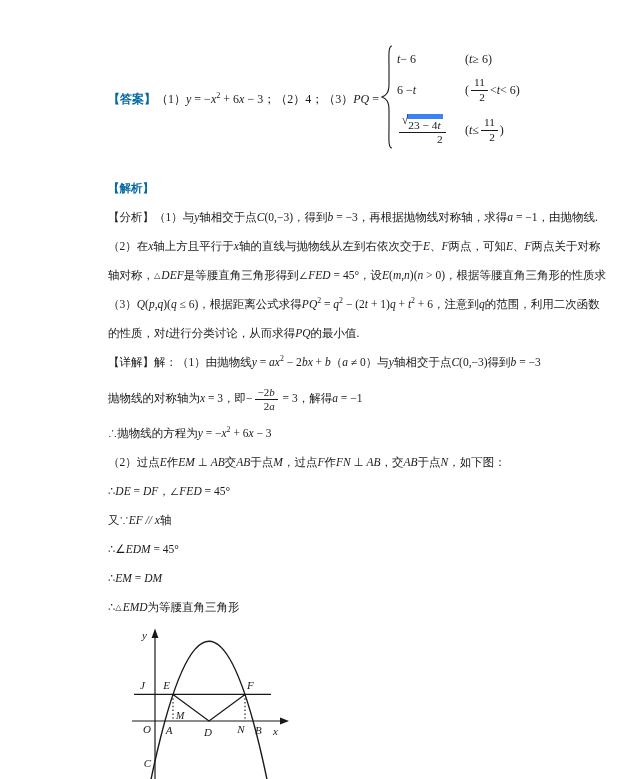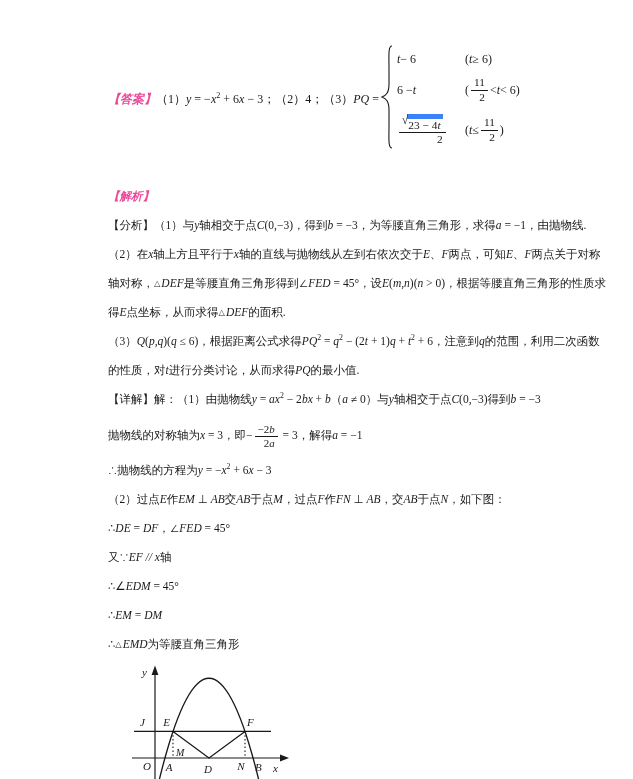--- a/index.html
+++ b/index.html
@@ -8,21 +8,21 @@
     width:633px;height:779px;
     background:#fff;
     overflow:hidden;
     font-family:"Liberation Serif",serif;
     color:#191919;
     box-sizing:border-box;
     padding:44px 104px 0 108px;
   }
   
   .t-cn{font-family:"Liberation Serif",serif;}
-  .t-lb{color:#ec4899;font-weight:bold;font-style:italic;}
+  .t-lb{color:#0369a1;font-weight:bold;}
   .t-v{font-family:"Liberation Serif",serif;font-style:italic;}
   .t-n{font-family:"Liberation Serif",serif;font-style:normal;}
   .t-p{font-family:"Liberation Serif",serif;font-size:0.68em;vertical-align:super;line-height:0;}
   .t-tri{font-size:0.72em;position:relative;top:-1px;padding-right:1px;}
   .frac{display:inline-flex;flex-direction:column;align-items:flex-end;vertical-align:middle;line-height:1.15;margin:0 2px;font-size:0.95em;}
   .fnum{padding:0 3px;border-bottom:1px solid #191919;text-align:center;}
   .fden{padding:0 3px;text-align:center;}
   .sqrt{display:inline-flex;align-items:flex-start;}
   .radsign{font-style:normal;margin-right:-1px;transform:scaleY(1.08);}
   .radand{border-top:5px solid #3b82f6;padding:0 2px 0 1px;}
@@ -33,21 +33,21 @@
   .brace{margin:0 2px 0 1px;flex:0 0 auto;}
   .cases{display:flex;flex-direction:column;justify-content:center;}
   .case{display:flex;align-items:center;white-space:nowrap;}
   .case:nth-child(1){height:24px;}
   .case:nth-child(2){height:38px;}
   .case:nth-child(3){height:42px;}
   .expr{display:inline-flex;align-items:center;min-width:58px;}
   .cond{display:inline-flex;align-items:center;margin-left:10px;}
 
   
-  .body-lines{margin-top:28px;}
+  .body-lines{margin-top:20px;}
   .line{height:29px;line-height:29px;font-size:11.5px;white-space:nowrap;}
   .line.tall{height:42px;line-height:42px;}
   .line .frac{line-height:1.15;}
 
   
   .figure-wrap{margin:4px 0 0 2px;}
   .fig-label{font-family:"Liberation Serif",serif;font-style:italic;font-size:11px;fill:#191919;}
   .fig-label.small{font-size:10px;}
 </style>
 </head>
@@ -109,24 +109,23 @@
               <span class="fden"><span class="t-n">2</span></span>
             </span>
             <span class="t-n">)</span>
           </span>
       </span>
     </span>
   </div>
 
   <div class="body-lines">
       <div class="line"><span class="t-lb">【解析】</span></div>
-      <div class="line"><span class="t-cn">【分析】（1）与</span><span class="t-v">y</span><span class="t-cn">轴相交于点</span><span class="t-v">C</span><span class="t-n">(0,−3)</span><span class="t-cn">，得到</span><span class="t-v">b</span><span class="t-n"> = −3</span><span class="t-cn">，为等腰直角三角形，求得</span><span class="t-v">a</span><span class="t-n"> = −1</span><span class="t-cn">，由抛物线.</span></div>
+      <div class="line"><span class="t-cn">【分析】（1）与</span><span class="t-v">y</span><span class="t-cn">轴相交于点</span><span class="t-v">C</span><span class="t-n">(0,−3)</span><span class="t-cn">，得到</span><span class="t-v">b</span><span class="t-n"> = −3</span><span class="t-cn">，再根据抛物线对称轴，求得</span><span class="t-v">a</span><span class="t-n"> = −1</span><span class="t-cn">，由抛物线.</span></div>
       <div class="line"><span class="t-cn">（2）在</span><span class="t-v">x</span><span class="t-cn">轴上方且平行于</span><span class="t-v">x</span><span class="t-cn">轴的直线与抛物线从左到右依次交于</span><span class="t-v">E</span><span class="t-cn">、</span><span class="t-v">F</span><span class="t-cn">两点，可知</span><span class="t-v">E</span><span class="t-cn">、</span><span class="t-v">F</span><span class="t-cn">两点关于对称</span></div>
       <div class="line"><span class="t-cn">轴对称，</span><span class="t-tri">△</span><span class="t-v">DEF</span><span class="t-cn">是等腰直角三角形得到</span><span class="t-n">∠</span><span class="t-v">FED</span><span class="t-n"> = 45°</span><span class="t-cn">，设</span><span class="t-v">E</span><span class="t-n">(</span><span class="t-v">m</span><span class="t-n">,</span><span class="t-v">n</span><span class="t-n">)(</span><span class="t-v">n</span><span class="t-n"> &gt; 0)</span><span class="t-cn">，根据等腰直角三角形的性质求</span></div>
-      <div class="line"><span class="t-cn">得</span><span class="t-v">E</span><span class="t-cn">点坐标，从而求得</span><span class="t-tri">△</span><span class="t-v">DEF</span><span class="t-cn">的面积.</span></div>
       <div class="line"><span class="t-cn">（3）</span><span class="t-v">Q</span><span class="t-n">(</span><span class="t-v">p</span><span class="t-n">,</span><span class="t-v">q</span><span class="t-n">)(</span><span class="t-v">q</span><span class="t-n"> ≤ 6)</span><span class="t-cn">，根据距离公式求得</span><span class="t-v">PQ</span><span class="t-p">2</span><span class="t-n"> = </span><span class="t-v">q</span><span class="t-p">2</span><span class="t-n"> − (2</span><span class="t-v">t</span><span class="t-n"> + 1)</span><span class="t-v">q</span><span class="t-n"> + </span><span class="t-v">t</span><span class="t-p">2</span><span class="t-n"> + 6</span><span class="t-cn">，注意到</span><span class="t-v">q</span><span class="t-cn">的范围，利用二次函数</span></div>
       <div class="line"><span class="t-cn">的性质，对</span><span class="t-v">t</span><span class="t-cn">进行分类讨论，从而求得</span><span class="t-v">PQ</span><span class="t-cn">的最小值.</span></div>
       <div class="line"><span class="t-cn">【详解】解：（1）由抛物线</span><span class="t-v">y</span><span class="t-n"> = </span><span class="t-v">ax</span><span class="t-p">2</span><span class="t-n"> − 2</span><span class="t-v">bx</span><span class="t-n"> + </span><span class="t-v">b</span><span class="t-cn">（</span><span class="t-v">a</span><span class="t-n"> ≠ 0</span><span class="t-cn">）与</span><span class="t-v">y</span><span class="t-cn">轴相交于点</span><span class="t-v">C</span><span class="t-n">(0,−3)</span><span class="t-cn">得到</span><span class="t-v">b</span><span class="t-n"> = −3</span></div>
       <div class="line tall"><span class="t-cn">抛物线的对称轴为</span><span class="t-v">x</span><span class="t-n"> = 3</span><span class="t-cn">，即</span><span class="t-n">−</span><span class="frac">
           <span class="fnum"><span class="t-n">−2</span><span class="t-v">b</span></span>
           <span class="fden"><span class="t-n">2</span><span class="t-v">a</span></span>
         </span><span class="t-n"> = 3</span><span class="t-cn">，解得</span><span class="t-v">a</span><span class="t-n"> = −1</span></div>
       <div class="line"><span class="t-cn">∴抛物线的方程为</span><span class="t-v">y</span><span class="t-n"> = −</span><span class="t-v">x</span><span class="t-p">2</span><span class="t-n"> + 6</span><span class="t-v">x</span><span class="t-n"> − 3</span></div>
       <div class="line"><span class="t-cn">（2）过点</span><span class="t-v">E</span><span class="t-cn">作</span><span class="t-v">EM</span><span class="t-n"> ⊥ </span><span class="t-v">AB</span><span class="t-cn">交</span><span class="t-v">AB</span><span class="t-cn">于点</span><span class="t-v">M</span><span class="t-cn">，过点</span><span class="t-v">F</span><span class="t-cn">作</span><span class="t-v">FN</span><span class="t-n"> ⊥ </span><span class="t-v">AB</span><span class="t-cn">，交</span><span class="t-v">AB</span><span class="t-cn">于点</span><span class="t-v">N</span><span class="t-cn">，如下图：</span></div>
       <div class="line"><span class="t-n">∴</span><span class="t-v">DE</span><span class="t-n"> = </span><span class="t-v">DF</span><span class="t-cn">，</span><span class="t-n">∠</span><span class="t-v">FED</span><span class="t-n"> = 45°</span></div>

